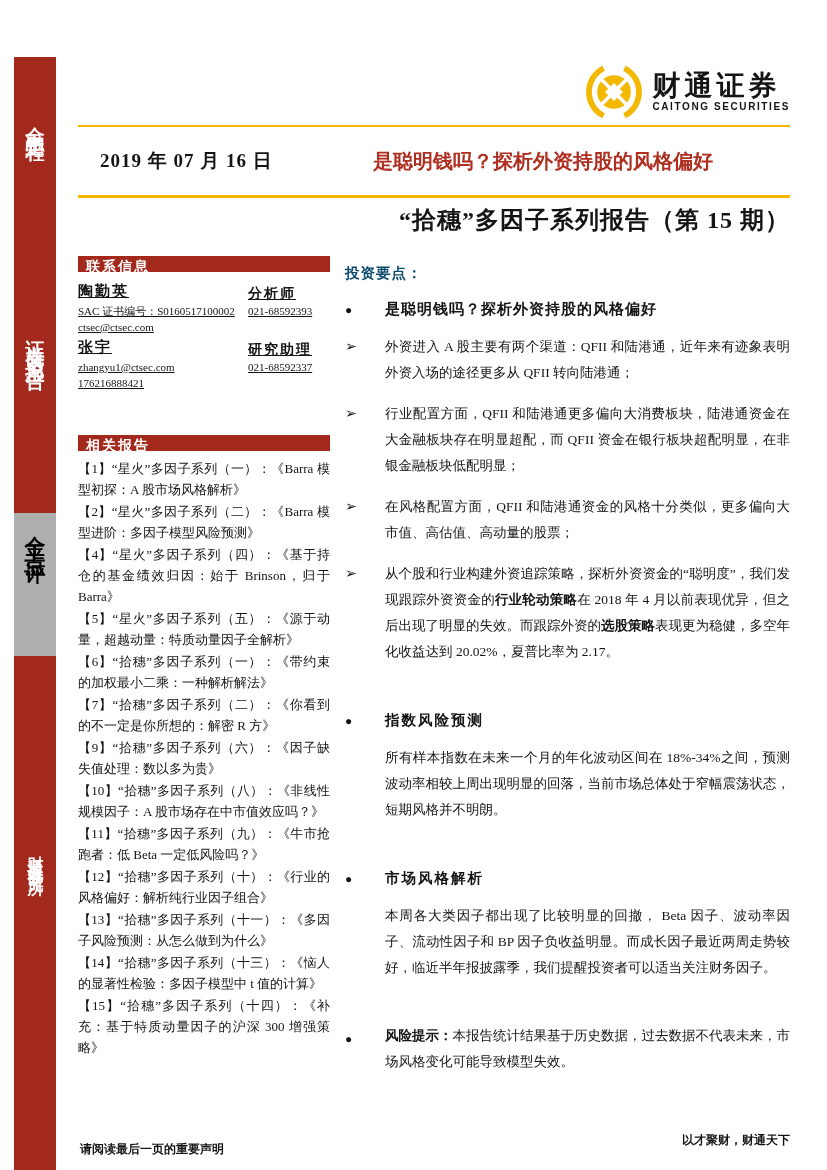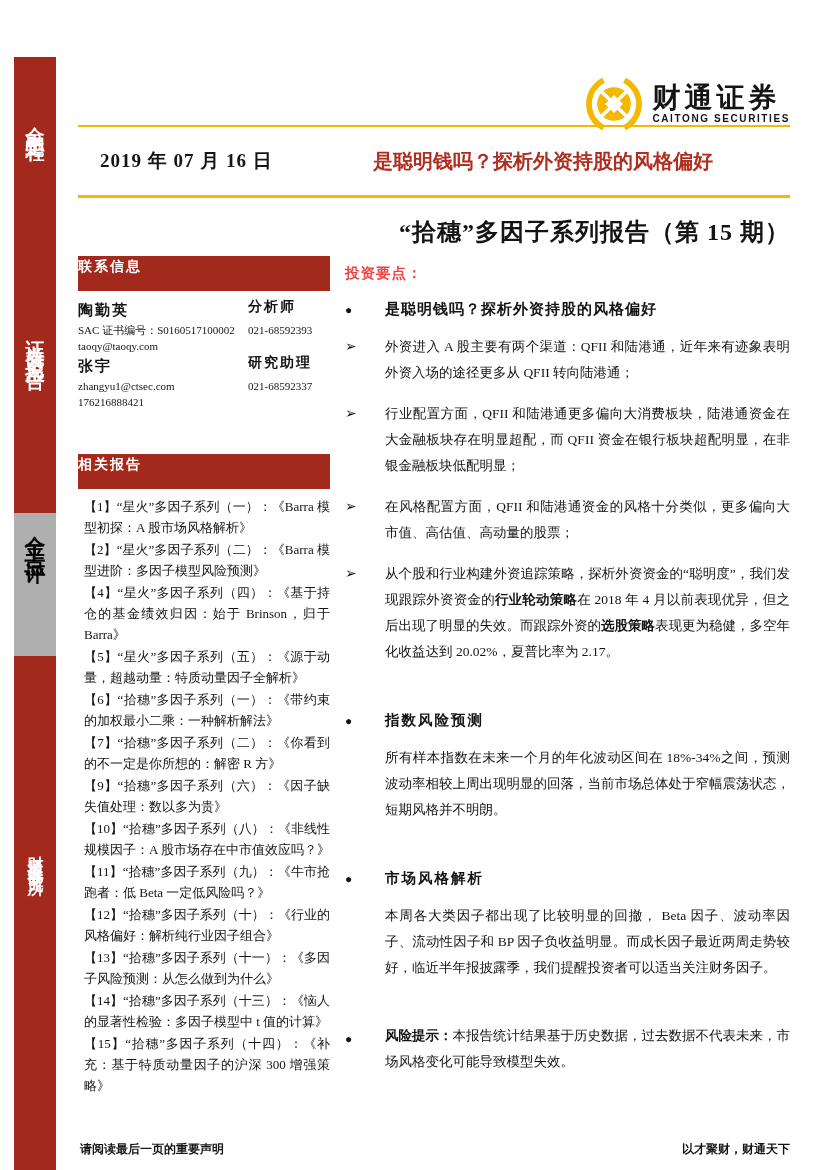--- a/index.html
+++ b/index.html
@@ -29,74 +29,74 @@
   }
   .vl-1{top:55px;font-size:19px;letter-spacing:6px;}
   .vl-2{top:268px;font-size:19px;letter-spacing:6px;}
   .vl-3{top:462px;font-size:21px;letter-spacing:9px;color:#000;font-weight:bold;}
   .vl-4{top:786px;font-size:16px;letter-spacing:4px;}
 
   
   .main{position:absolute;left:78px;top:57px;width:712px;}
 
   .logo-row{height:68px;position:relative;}
-  .logo{position:absolute;right:0;top:18px;display:flex;align-items:center;}
+  .logo{position:absolute;right:0;top:6px;display:flex;align-items:center;}
   .logo svg{display:block;margin-right:9px;}
   .logo-text{display:flex;flex-direction:column;justify-content:center;}
   .logo-cn{font-size:28px;font-weight:bold;letter-spacing:4px;line-height:30px;}
   .logo-en{font-size:10px;font-weight:bold;letter-spacing:1.6px;line-height:12px;
            font-family:"Liberation Sans", sans-serif;}
 
   .rule{background:var(--gold);width:100%;}
   .rule-1{height:2px;}
   .rule-2{height:3px;}
 
   .title-row{height:68px;display:flex;align-items:center;}
   .date{font-size:19px;font-weight:bold;letter-spacing:1px;width:218px;padding-left:22px;}
   .report-title{flex:1;text-align:center;font-size:20px;font-weight:bold;color:var(--title-red);}
 
-  .series-row{height:46px;text-align:right;padding-top:18px;}
+  .series-row{height:46px;text-align:right;padding-top:6px;}
   .series-title{font-size:24px;font-weight:bold;letter-spacing:1px;}
 
   .columns{display:flex;margin-top:12px;}
   .col-left{width:252px;}
   .col-right{width:445px;margin-left:15px;padding-top:8px;}
 
   .section-bar{background:var(--red);color:#fff;font-weight:bold;font-size:14px;
-               height:35px;line-height:21px;letter-spacing:2px;}
+               height:16px;line-height:21px;padding-left:8px;letter-spacing:2px;}
 
   .contact{padding-top:7px;}
-  .c-row{display:flex;align-items:flex-start;}
+  .c-row{display:flex;align-items:flex-end;text-decoration:underline;}
   .c-l{width:170px;}
   .c-r{flex:1;}
   .c-name{font-size:15px;font-weight:bold;letter-spacing:2px;line-height:24px;}
   .c-role{font-size:14px;font-weight:bold;letter-spacing:2px;}
   .c-small{font-size:11px;line-height:16px;font-family:"Liberation Serif", serif;}
   .mt2{margin-top:0;}
 
   .reports-bar{margin-top:44px;}
-  .reports{padding-top:7px;margin-left:6px;}
+  .reports{padding-top:7px;}
   .report-item{font-size:13px;line-height:21px;text-align:justify;margin:0 0 1px 0;}
 
-  .points-label{color:#ef4444;font-weight:bold;font-size:14.5px;letter-spacing:1px;}
+  .points-label{color:#0c4a6e;font-weight:bold;font-size:14.5px;letter-spacing:1px;}
   .flexrow{display:flex;}
   .bullet{width:40px;font-size:12px;flex:none;padding-top:3px;}
   .arrow{width:40px;font-size:14px;flex:none;}
   .headline{margin-top:17px;font-size:15px;font-weight:bold;letter-spacing:1px;}
   .arrow-item{margin-top:15px;font-size:13.5px;line-height:26px;}
   .arrow-item .txt{flex:1;text-align:justify;}
   .sec{margin-top:46px;}
   .sec-head{font-size:14.5px;font-weight:bold;letter-spacing:2px;}
   .sec-body{margin:15px 0 0 40px;font-size:13.5px;line-height:26px;text-align:justify;}
   .risk{margin-top:42px;font-size:13.5px;line-height:26px;}
   .risk .txt{flex:1;text-align:justify;}
   .b{font-weight:bold;}
 
   .footer-left{position:absolute;left:80px;bottom:12px;font-size:12px;font-weight:bold;}
-  .footer-right{position:absolute;right:37px;bottom:12px;font-size:12px;font-weight:bold;}
+  .footer-right{position:absolute;right:37px;bottom:21px;font-size:12px;font-weight:bold;}
 </style>
 </head>
 <body>
 
 <div class="sidebar">
   <div class="seg seg-1"></div>
   <div class="seg seg-2"></div>
   <div class="seg seg-3"></div>
   <span class="vlabel vl-1">金融工程</span>
   <span class="vlabel vl-2">证券研究报告</span>
@@ -149,21 +149,21 @@
       <div class="contact">
         <div class="c-row">
           <span class="c-l c-name">陶勤英</span>
           <span class="c-r c-role">分析师</span>
         </div>
         <div class="c-row">
           <span class="c-l c-small">SAC 证书编号：S0160517100002</span>
           <span class="c-r c-small">021-68592393</span>
         </div>
         <div class="c-row">
-          <span class="c-l c-small">taoqy@taoqy.com</span>
+          <span class="c-l c-small">ctsec@ctsec.com</span>
         </div>
         <div class="c-row mt2">
           <span class="c-l c-name">张宇</span>
           <span class="c-r c-role">研究助理</span>
         </div>
         <div class="c-row">
           <span class="c-l c-small">zhangyu1@ctsec.com</span>
           <span class="c-r c-small">021-68592337</span>
         </div>
         <div class="c-row">

